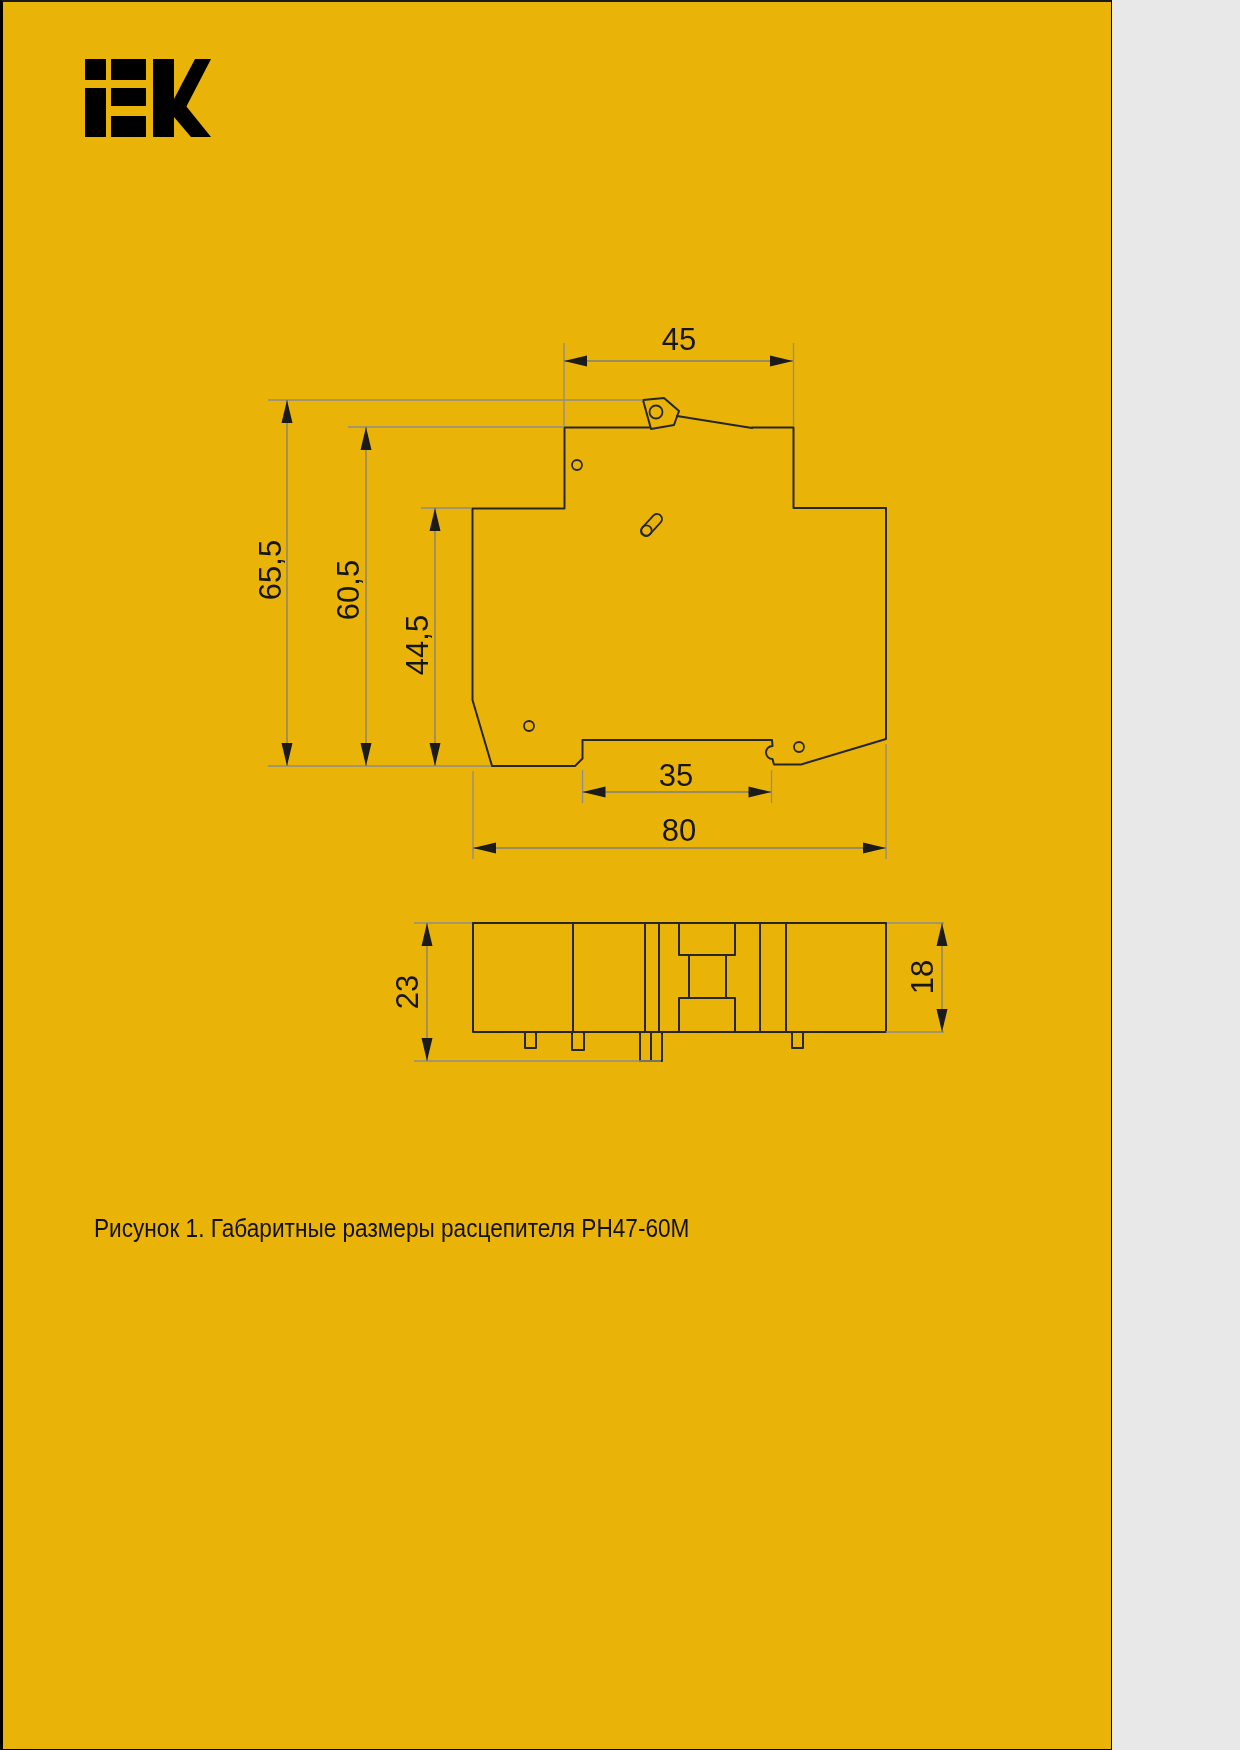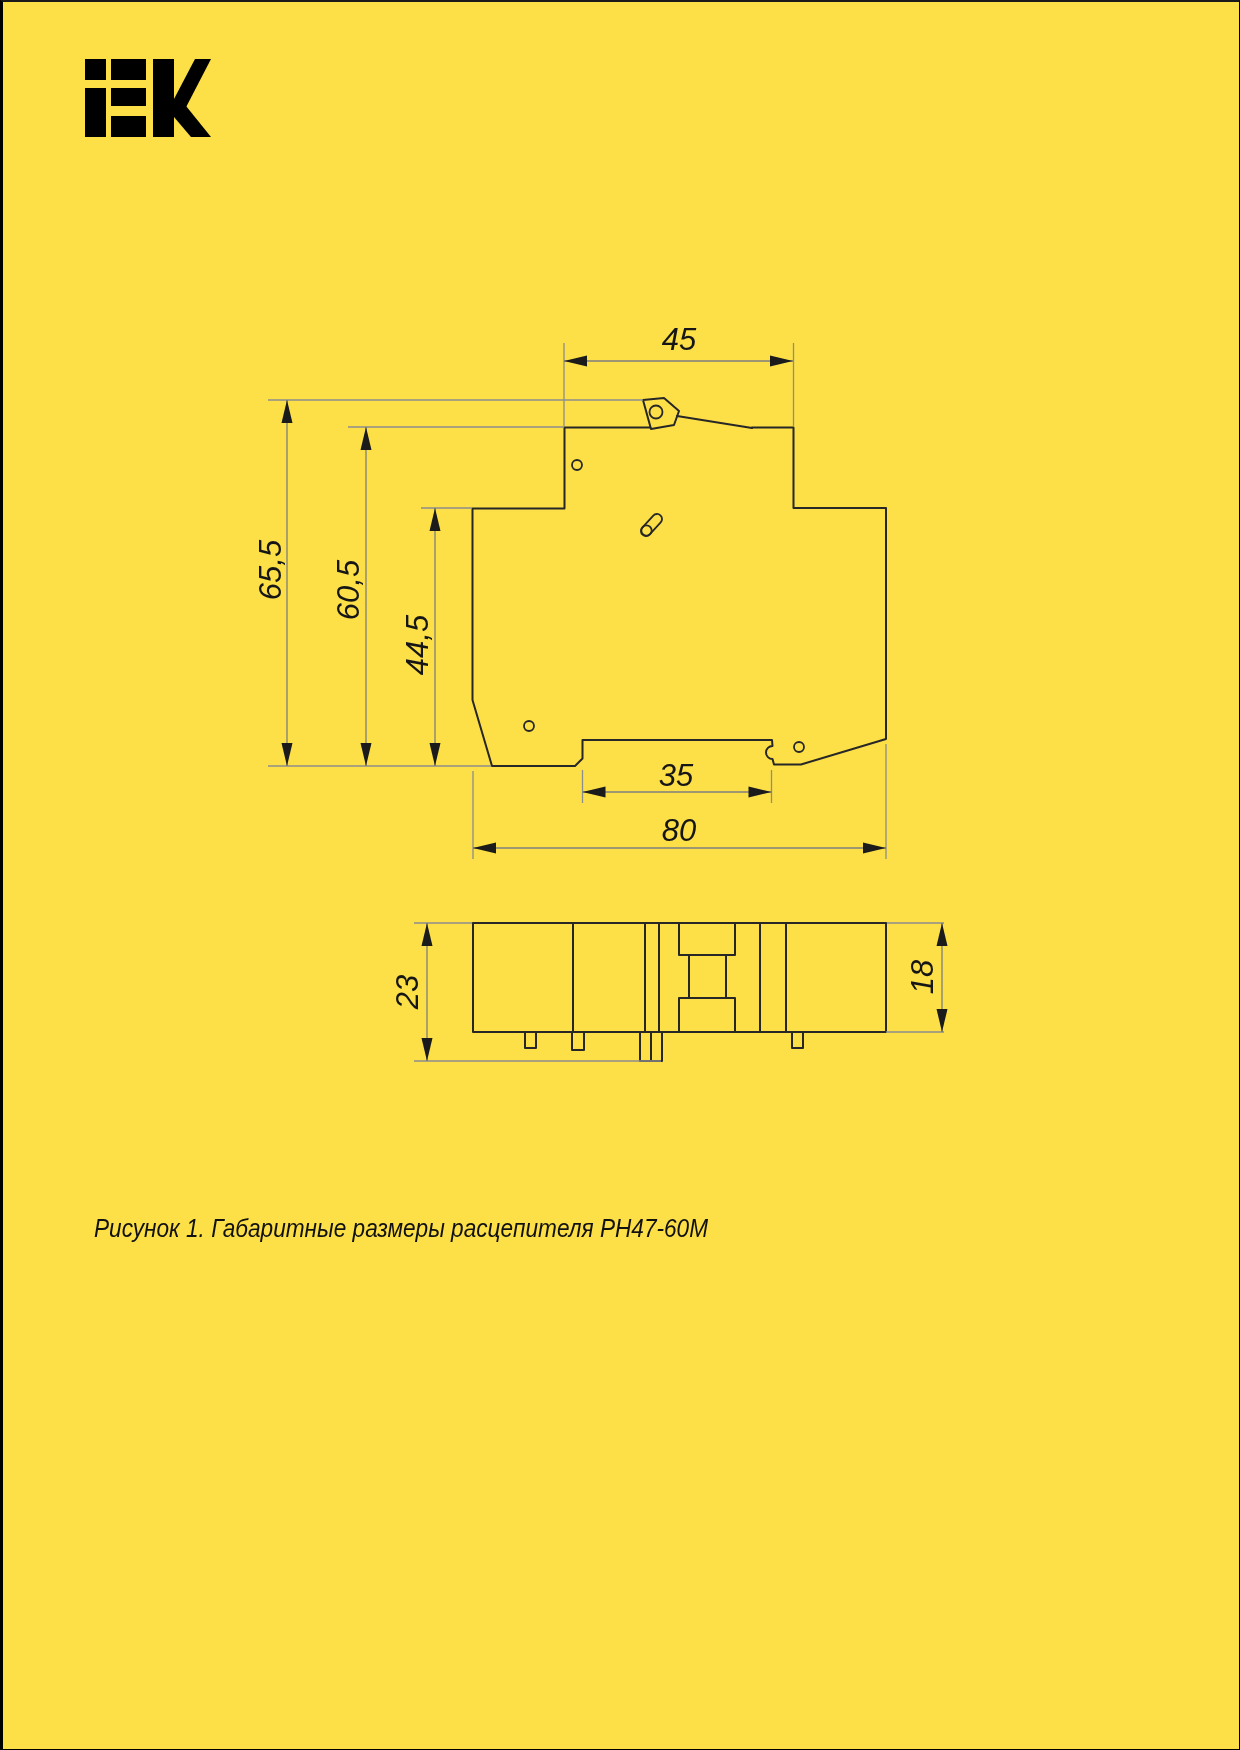--- a/index.html
+++ b/index.html
@@ -1,26 +1,25 @@
 <!DOCTYPE html>
 <html><head>
 <meta charset="utf-8">
 <style>
   html,body{margin:0;padding:0;background:#e8e8e8;}
   .page{
     position:relative;
-    width:1240px;height:1750px;
-    background:#fde047;
+    width:1112px;height:1750px;
+    background:#eab308;
     box-sizing:border-box;
     border:1px solid #000;
     border-left:3px solid #000;
     border-top:2px solid #1a1a1a;
     overflow:hidden;
     font-family:"Liberation Sans","DejaVu Sans",sans-serif;
-    font-style:italic;
   }
   .logo{position:absolute;left:80px;top:55px;width:130px;height:82px;}
   .drawing{position:absolute;left:0;top:0;width:1240px;height:1750px;}
   .caption{
     position:absolute;left:91px;top:1211px;
     font-size:26px;color:#111;white-space:nowrap;
     transform:scaleX(0.87);transform-origin:left center;
     letter-spacing:0px;
   }
   svg text.dimtext{

